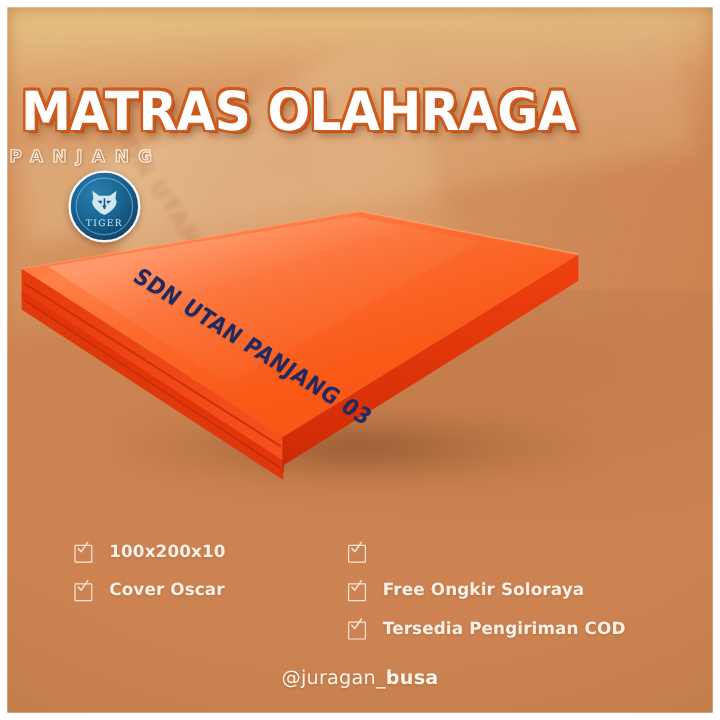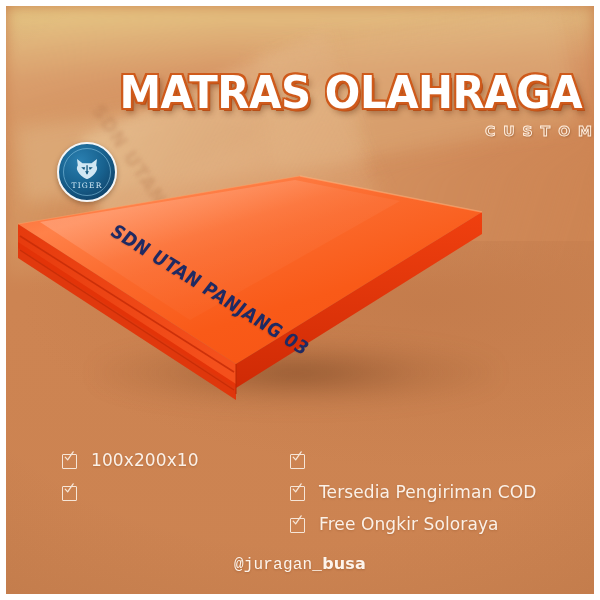--- a/index.html
+++ b/index.html
@@ -103,21 +103,21 @@
     box-sizing: border-box;
     pointer-events: none;
     z-index: 60;
   }
 
   
   .headline-wrap {
     position: absolute;
     left: 0; right: 0;
     top: 66px;
-    text-align: right;
+    text-align: left;
     z-index: 20;
   }
   .headline {
     display: inline-block;
     font-family: "DejaVu Sans", sans-serif;
     font-size: 45px;
     font-weight: 700;
     letter-spacing: -0.5px;
     color: #ffffff;
     transform: scaleX(0.93);
@@ -232,64 +232,64 @@
     border: 1.4px solid #f6e6d8;
     border-radius: 1px;
   }
   .check-box .tick {
     position: absolute;
     left: 2px; top: -1px;
     width: 10px; height: 12px;
   }
   .feature-label {
     font-family: "DejaVu Sans", sans-serif;
-    font-size: 17px;
-    font-weight: 400;
+    font-size: 14px;
+    font-weight: 700;
     color: #fbf1e8;
     letter-spacing: 0.1px;
     text-shadow: 0 1px 2px rgba(110,55,18,0.25);
     white-space: nowrap;
     text-align: right;
   }
 
   
   .handle {
     position: absolute;
     left: 0; right: 0;
     bottom: 26px;
     text-align: center;
     z-index: 30;
     font-family: "DejaVu Sans", sans-serif;
     font-size: 16px;
     color: #fdf4ec;
     letter-spacing: 0.2px;
     text-shadow: 0 1px 2px rgba(110,55,18,0.3);
   }
-  .handle .light { font-weight: 400; font-family: Liberation Mono, monospace; }
+  .handle .light { font-weight: 400; }
   .handle .bold  { font-weight: 700; text-align: right; }
 </style>
 </head>
 <body>
 
 <div class="poster">
 
   <div class="bg-base">
     <div class="bg-photo"></div>
     <div class="bg-photo-slab bg-slab-a"></div>
     <div class="bg-photo-slab bg-slab-b"></div>
     <div class="bg-photo-slab bg-slab-c"></div>
     <div class="bg-ghost"></div>
     <div class="bg-ghost-text">SDN UTAN PANJANG 03</div>
     <div class="bg-warm-bottom"></div>
     <div class="bg-vignette"></div>
   </div>
 
   <div class="headline-wrap">
     <div class="headline">MATRAS OLAHRAGA</div>
-    <div class="subhead">CUSTOM</div>
+    <div class="subhead">PANJANG</div>
   </div>
 
   <div class="badge">
     <div class="badge-ring"></div>
     <div class="badge-tiger">
       <svg width="26" height="22" viewBox="0 0 26 22" aria-hidden="true">
         <path d="M3 1 L8.5 5.2 L17.5 5.2 L23 1 L22.2 7.6 C22.2 7.6 23.6 9.4 23 11.6 C22.3 14.4 19.6 17.4 16.4 19.4 C14.6 20.5 13 21 13 21 C13 21 11.4 20.5 9.6 19.4 C6.4 17.4 3.7 14.4 3 11.6 C2.4 9.4 3.8 7.6 3.8 7.6 Z" fill="#dff0fa" opacity="0.93"></path>
         <path d="M7.2 9.3 L11.2 9.3 L10.2 12.1 Z" fill="#15597f"></path>
         <path d="M18.8 9.3 L14.8 9.3 L15.8 12.1 Z" fill="#15597f"></path>
         <path d="M11 13.2 L15 13.2 L13 16.2 Z" fill="#15597f"></path>
@@ -363,49 +363,50 @@
         </span>
         <span class="feature-label">100x200x10</span>
       </div>
       <div class="feature-item">
         <span class="check-box">
           <span class="sq"></span>
           <svg class="tick" viewBox="0 0 12 14" aria-hidden="true">
               <path d="M1.5 7.2 L4.4 10.4 L11 0.8" fill="none" stroke="#f6e6d8" stroke-width="1.5" stroke-linecap="round" stroke-linejoin="round"></path>
             </svg>
         </span>
+        <span class="feature-label">Cover Oscar</span>
       </div>
     </div>
 
     <div class="feature-col col-right">
       <div class="feature-item">
         <span class="check-box">
           <span class="sq"></span>
           <svg class="tick" viewBox="0 0 12 14" aria-hidden="true">
               <path d="M1.5 7.2 L4.4 10.4 L11 0.8" fill="none" stroke="#f6e6d8" stroke-width="1.5" stroke-linecap="round" stroke-linejoin="round"></path>
             </svg>
         </span>
       </div>
       <div class="feature-item">
         <span class="check-box">
           <span class="sq"></span>
           <svg class="tick" viewBox="0 0 12 14" aria-hidden="true">
               <path d="M1.5 7.2 L4.4 10.4 L11 0.8" fill="none" stroke="#f6e6d8" stroke-width="1.5" stroke-linecap="round" stroke-linejoin="round"></path>
             </svg>
         </span>
-        <span class="feature-label">Tersedia Pengiriman COD</span>
+        <span class="feature-label">Free Ongkir Soloraya</span>
       </div>
       <div class="feature-item">
         <span class="check-box">
           <span class="sq"></span>
           <svg class="tick" viewBox="0 0 12 14" aria-hidden="true">
               <path d="M1.5 7.2 L4.4 10.4 L11 0.8" fill="none" stroke="#f6e6d8" stroke-width="1.5" stroke-linecap="round" stroke-linejoin="round"></path>
             </svg>
         </span>
-        <span class="feature-label">Free Ongkir Soloraya</span>
+        <span class="feature-label">Tersedia Pengiriman COD</span>
       </div>
     </div>
   </div>
 
   <div class="handle">
     <span class="light">@juragan_</span><span class="bold">busa</span>
   </div>
 
   <div class="frame"></div>
 </div>

